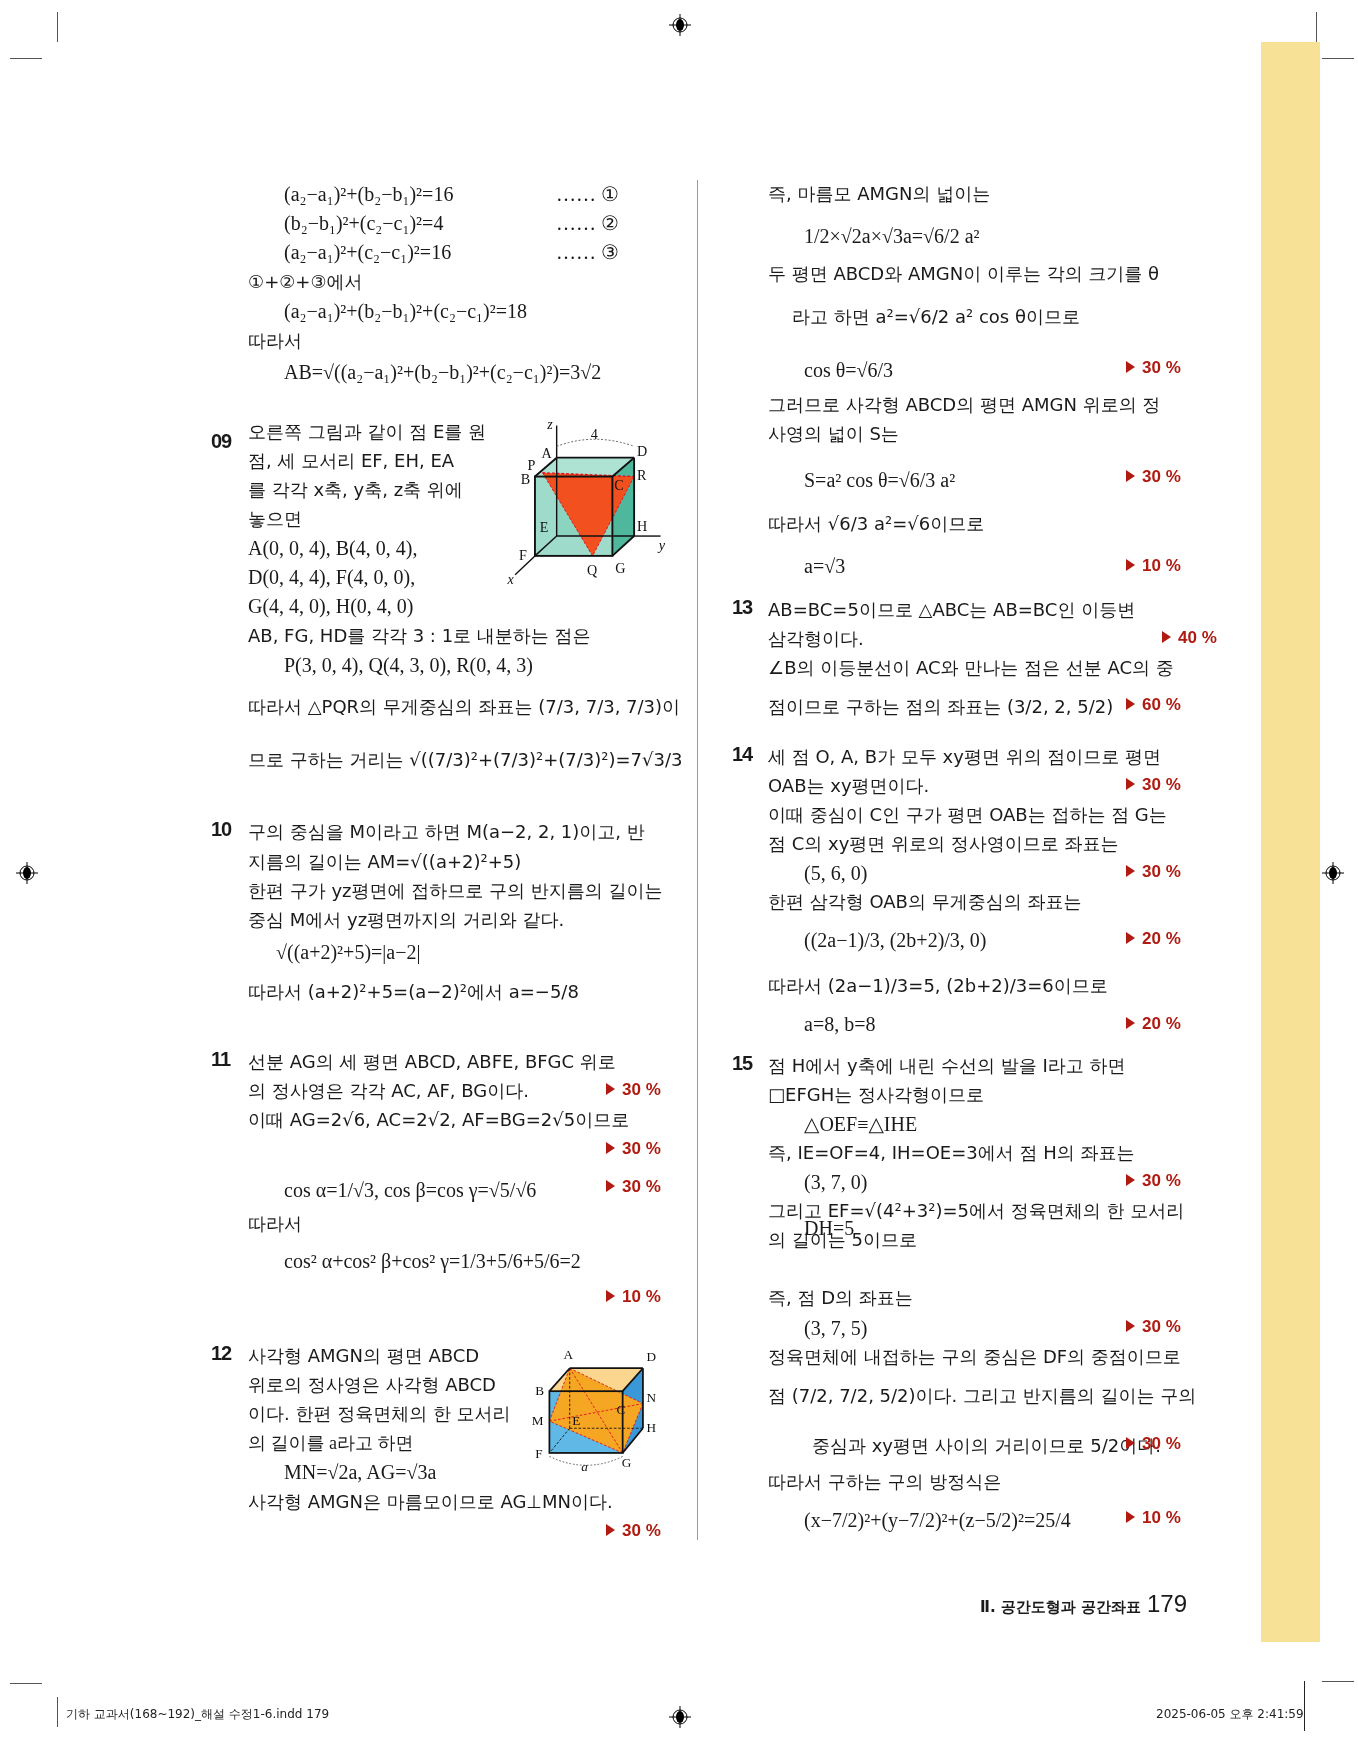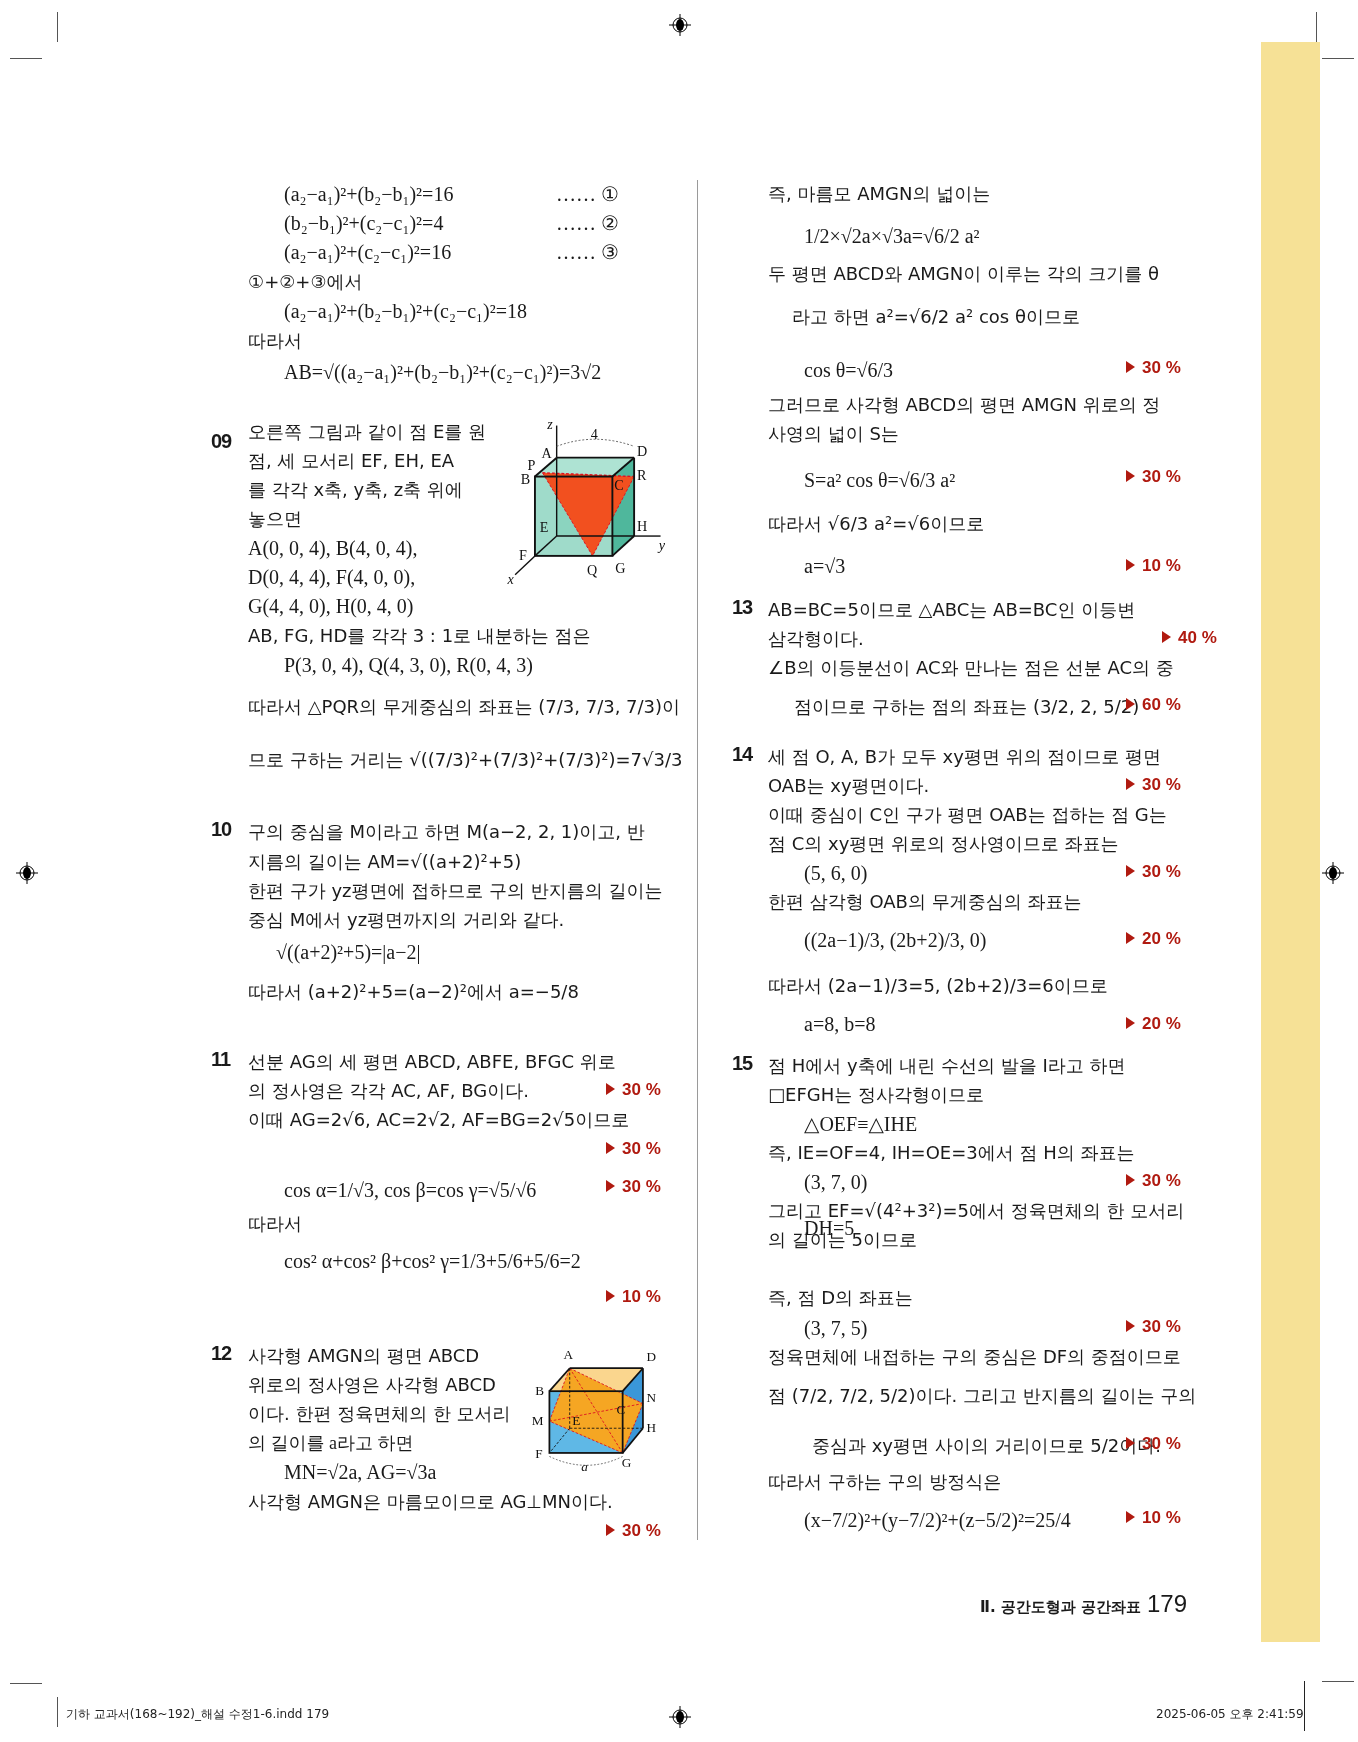--- a/index.html
+++ b/index.html
@@ -216,21 +216,21 @@
   <div class="pct" style="left:1126px;top:467px;">30 %</div>
   <div class="ln kr" style="left:768px;top:510px;">따라서 √6/3 a²=√6이므로</div>
   <div class="ln" style="left:804px;top:552px;">a=√3</div>
   <div class="pct" style="left:1126px;top:556px;">10 %</div>
 
   <div class="num" style="left:732px;top:596px;">13</div>
   <div class="ln kr" style="left:768px;top:596px;">AB=BC=5이므로 △ABC는 AB=BC인 이등변</div>
   <div class="ln kr" style="left:768px;top:625px;">삼각형이다.</div>
   <div class="pct" style="left:1162px;top:628px;">40 %</div>
   <div class="ln kr" style="left:768px;top:654px;">∠B의 이등분선이 AC와 만나는 점은 선분 AC의 중</div>
-  <div class="ln kr" style="left:768px;top:693px;margin-left:26px;">점이므로 구하는 점의 좌표는  (3/2, 2, 5/2)</div>
+  <div class="ln kr" style="left:768px;top:693px;">점이므로 구하는 점의 좌표는  (3/2, 2, 5/2)</div>
   <div class="pct" style="left:1126px;top:695px;">60 %</div>
 
   <div class="num" style="left:732px;top:743px;">14</div>
   <div class="ln kr" style="left:768px;top:743px;">세 점 O, A, B가 모두 xy평면 위의 점이므로 평면</div>
   <div class="ln kr" style="left:768px;top:772px;">OAB는 xy평면이다.</div>
   <div class="pct" style="left:1126px;top:775px;">30 %</div>
   <div class="ln kr" style="left:768px;top:801px;">이때 중심이 C인 구가 평면 OAB는 접하는 점 G는</div>
   <div class="ln kr" style="left:768px;top:830px;">점 C의 xy평면 위로의 정사영이므로 좌표는</div>
   <div class="ln" style="left:804px;top:859px;">(5, 6, 0)</div>
   <div class="pct" style="left:1126px;top:862px;">30 %</div>

